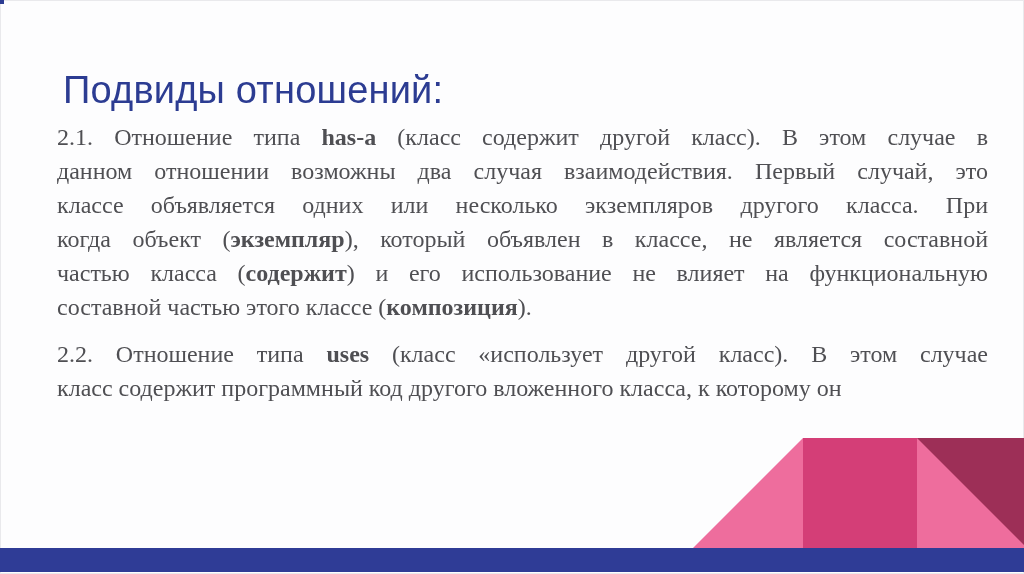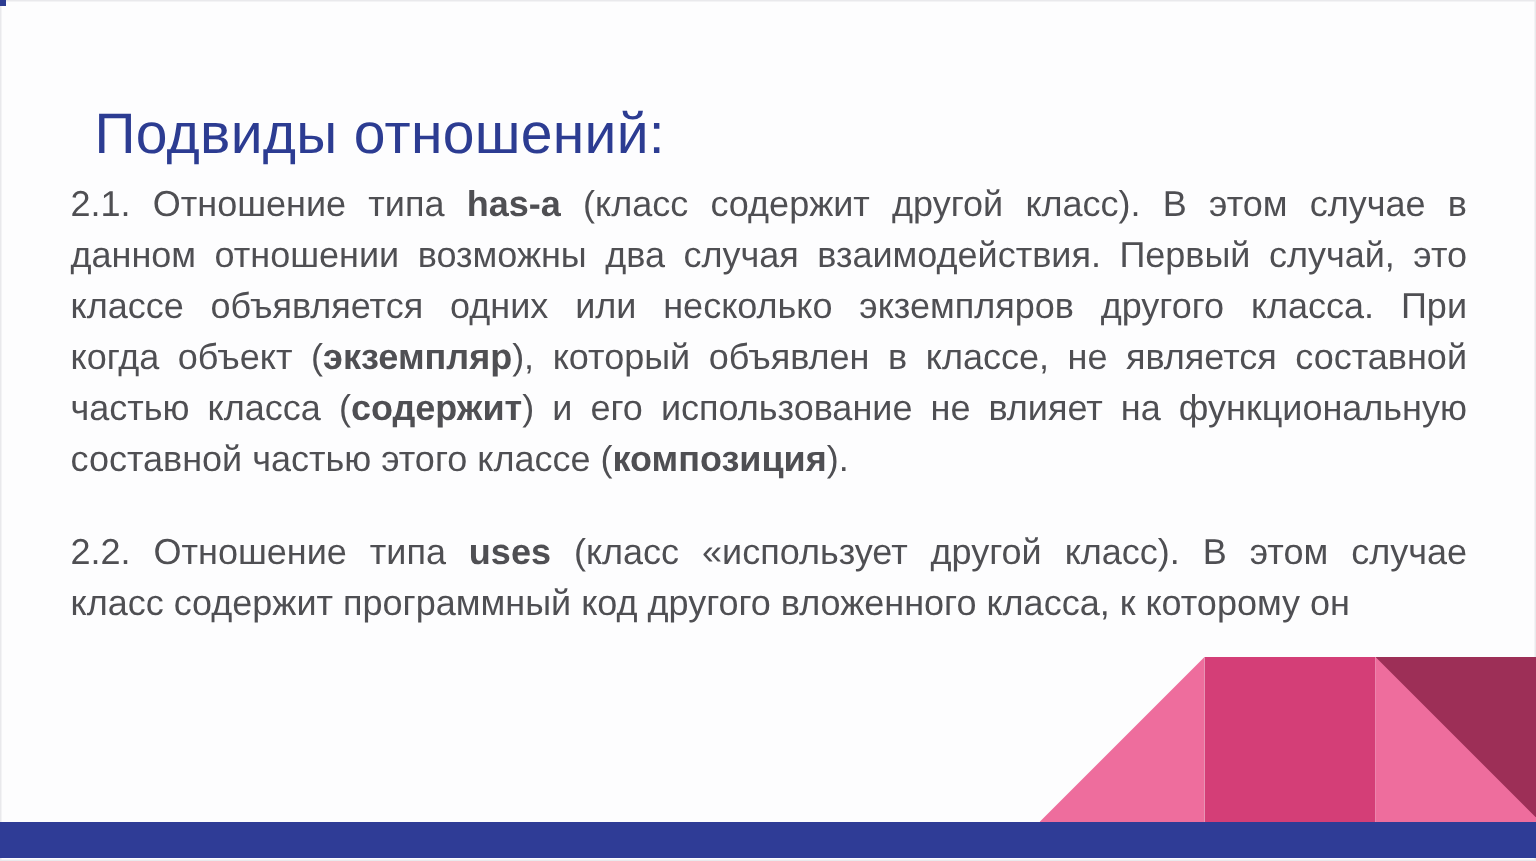--- a/index.html
+++ b/index.html
@@ -25,30 +25,31 @@
     margin: 16px;
     font-size: 38px;
     line-height: 40px;
     font-weight: 400;
     color: var(--title-color, #2c3c92);
     letter-spacing: 0.2px;
     white-space: nowrap;
   }
   .body-text {
     position: absolute;
-    left: 47px;
+    left: 57px;
     top: 120px;
     width: 931px;
     color: var(--text-color, #4f4f53);
     font-size: 24px;
     line-height: 34px;
     z-index: 2;
+    font-family: Liberation Serif, serif;
   }
   .para { margin: 0; }
-  .para + .para { margin-top: 28px; }
+  .para + .para { margin-top: 13px; }
   .para .line {
     text-align: justify;
     text-align-last: justify;
     text-justify: inter-word;
     white-space: normal;
   }
   .para .line:last-child { text-align-last: left; }
   .para .b { font-weight: 700; }
 
   .decor div { position: absolute; }

